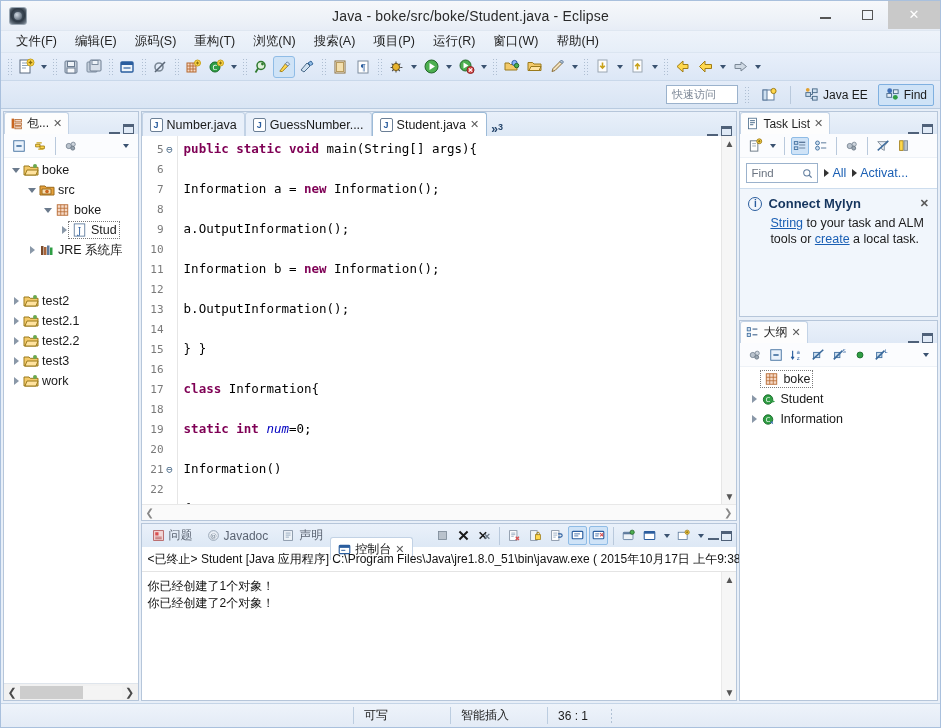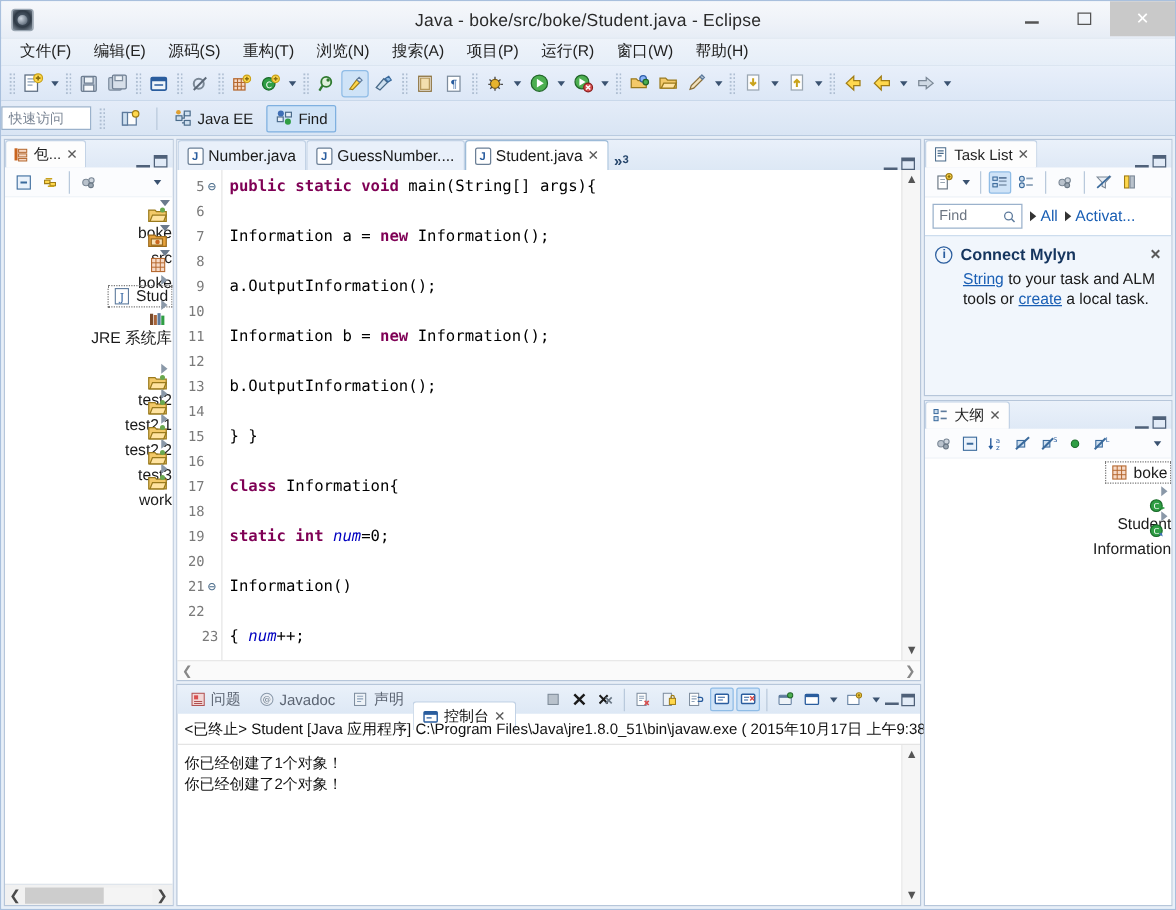--- a/index.html
+++ b/index.html
@@ -69,21 +69,21 @@
   .tb.sel{ background:#cfe3f7; border:1px solid #8fbce6; }
   .arw{ width:11px;height:22px;display:flex;align-items:center;justify-content:center;}
   .arw::after{content:"";border-left:3.5px solid transparent;border-right:3.5px solid transparent;
     border-top:4px solid #3a5270;}
   .sep{ width:1px;height:18px;background:#b9c9dc;margin:0 3px; }
   .gripper{width:5px;height:18px;margin:0 2px;
     background-image:radial-gradient(#aebed2 1px, transparent 1px);
     background-size:3px 3px;}
   
   .perspbar{
-    height:28px;flex:0 0 28px;display:flex;align-items:center;
+    height:28px;flex:0 0 28px;display:flex;align-items:center;justify-content:flex-end;
     background:linear-gradient(180deg,#e4ecf8,#d9e5f4);
     border-bottom:1px solid #b9cbe0; padding-right:6px; gap:4px;
   }
   .quick{
     width:72px;height:19px;background:#fff;border:1px solid #9bb2cc;
     font-size:11px;color:#7a8594;display:flex;align-items:center;padding-left:5px;
   }
   .persp-btn{
     height:22px;display:flex;align-items:center;gap:4px;padding:0 6px;
     font-size:12px;color:#1b1b1b;border-radius:2px;
@@ -114,21 +114,21 @@
   .vmin{width:11px;height:9px;border-bottom:2px solid #4f6179;}
   .vmax{width:11px;height:10px;border:1.5px solid #4f6179;border-top-width:3px;}
   .viewtb{
     height:24px;flex:0 0 24px;display:flex;align-items:center;gap:3px;
     padding-left:6px;background:#fbfcfe;border-bottom:1px solid #eef2f7;
   }
   .vtbi{width:18px;height:18px;display:flex;align-items:center;justify-content:center;border-radius:2px;}
   .vtbi.sel{background:#cfe3f7;border:1px solid #8fbce6;}
   
   .tree{flex:1 1 auto;overflow:hidden;padding-top:2px;background:#fff;}
-  .trow{display:flex;align-items:flex-end;height:20px;font-size:12.5px;color:#1a1a1a;white-space:nowrap;flex-direction:column;}
+  .trow{display:flex;align-items:center;height:20px;font-size:12.5px;color:#1a1a1a;white-space:nowrap;}
   .twist{width:12px;height:20px;display:flex;align-items:center;justify-content:center;}
   .twist.open::after{content:"";border-left:4.5px solid transparent;border-right:4.5px solid transparent;
     border-top:5px solid #6b7a8c;}
   .twist.closed::after{content:"";border-top:4.5px solid transparent;border-bottom:4.5px solid transparent;
     border-left:5px solid #8a98a8;}
   .tico{width:17px;height:16px;margin-right:3px;display:flex;align-items:center;justify-content:center;}
   .sel-box{border:1px dotted #7a7a7a;padding:0 2px;margin-left:-2px;}
   .hscroll{
     height:17px;flex:0 0 17px;background:#f1f1f1;border-top:1px solid #dfe5ec;
     display:flex;align-items:center;position:relative;
@@ -1046,13 +1046,22 @@
                   <path d="M9 11l3.5 2-1-3.5z" fill="#3f6fb5"></path>
                 </svg>
               </div>
             <span>Information</span>
           </div>
         </div>
       </div>
     </div>
   </div>
 
+  <div class="statusbar">
+    <div style="width:352px;"></div>
+    <div class="sb-cell">可写</div>
+    <div style="width:52px;"></div>
+    <div class="sb-cell">智能插入</div>
+    <div style="width:28px;"></div>
+    <div class="sb-cell">36 : 1</div>
+    <div class="sb-dots"></div>
+  </div>
 </div>
 
 </body></html>

